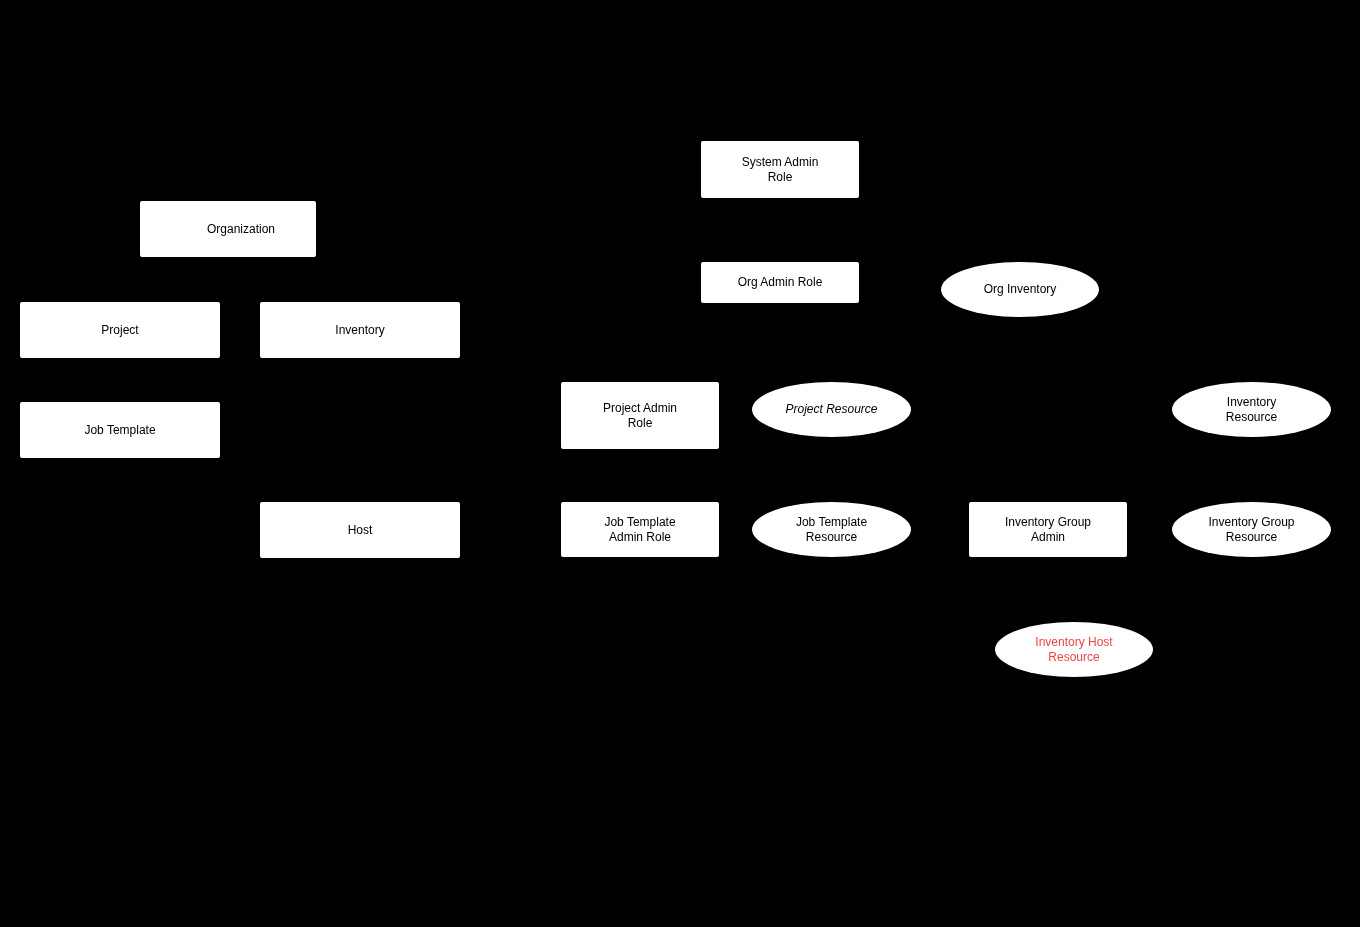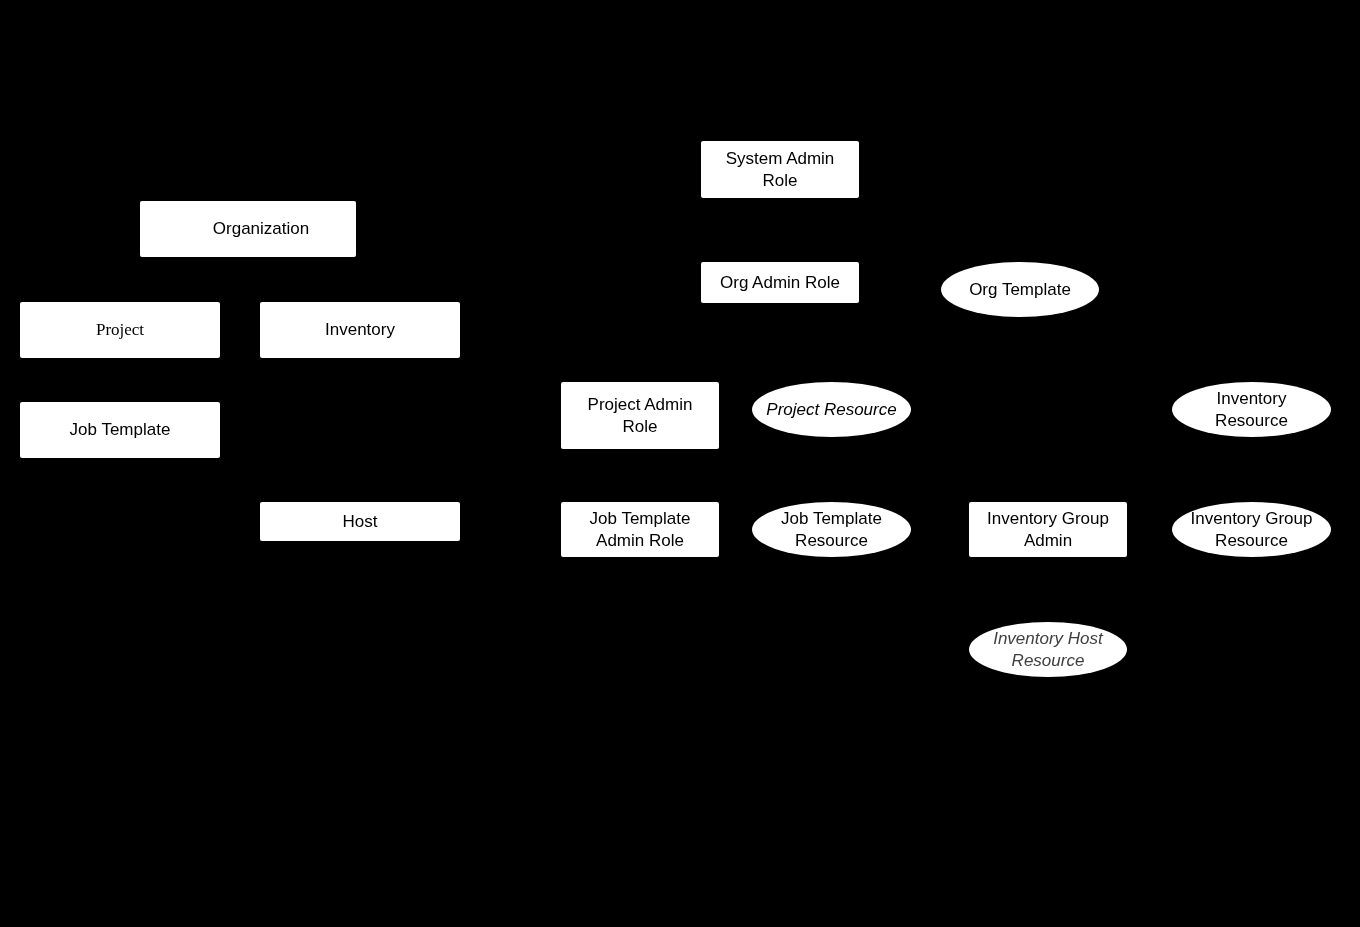--- a/index.html
+++ b/index.html
@@ -17,53 +17,53 @@
   }
   .node {
     position: absolute;
     background: #ffffff;
     color: #000000;
     display: flex;
     align-items: center;
     justify-content: center;
     text-align: center;
     line-height: 1.25;
-    font-size: 17px;
+    font-size: 12px;
     box-sizing: border-box;
     padding: 2px 6px;
     white-space: pre-line;
   }
   .node.rect {
     border-radius: 2px;
   }
   .node.ellipse {
     border-radius: 50% / 50%;
   }
 </style>
 </head>
 <body>
 
 <div id="canvas" style="background: rgb(0, 0, 0);">
-    <div class="node rect" style="left: 140px; top: 201px; width: 216px; height: 56px; background: rgb(255, 255, 255); color: rgb(0, 0, 0); padding-left: 32px;">Organization</div>
-    <div class="node rect" style="left: 20px; top: 302px; width: 200px; height: 56px; background: rgb(255, 255, 255); color: rgb(0, 0, 0); font-family: Liberation Serif, serif;">Project</div>
+    <div class="node rect" style="left: 140px; top: 201px; width: 176px; height: 56px; background: rgb(255, 255, 255); color: rgb(0, 0, 0); padding-left: 32px;">Organization</div>
+    <div class="node rect" style="left: 20px; top: 302px; width: 200px; height: 56px; background: rgb(255, 255, 255); color: rgb(0, 0, 0);">Project</div>
     <div class="node rect" style="left: 260px; top: 302px; width: 200px; height: 56px; background: rgb(255, 255, 255); color: rgb(0, 0, 0);">Inventory</div>
     <div class="node rect" style="left: 20px; top: 402px; width: 200px; height: 56px; background: rgb(255, 255, 255); color: rgb(0, 0, 0);">Job Template</div>
-    <div class="node rect" style="left: 260px; top: 502px; width: 200px; height: 39px; background: rgb(255, 255, 255); color: rgb(0, 0, 0);">Host</div>
+    <div class="node rect" style="left: 260px; top: 502px; width: 200px; height: 56px; background: rgb(255, 255, 255); color: rgb(0, 0, 0);">Host</div>
     <div class="node rect" style="left: 701px; top: 141px; width: 158px; height: 57px; background: rgb(255, 255, 255); color: rgb(0, 0, 0);">System Admin
 Role</div>
     <div class="node rect" style="left: 701px; top: 262px; width: 158px; height: 41px; background: rgb(255, 255, 255); color: rgb(0, 0, 0);">Org Admin Role</div>
-    <div class="node ellipse" style="left: 941px; top: 262px; width: 158px; height: 55px; background: rgb(255, 255, 255); color: rgb(0, 0, 0);">Org Template</div>
+    <div class="node ellipse" style="left: 941px; top: 262px; width: 158px; height: 55px; background: rgb(255, 255, 255); color: rgb(0, 0, 0);">Org Inventory</div>
     <div class="node rect" style="left: 561px; top: 382px; width: 158px; height: 67px; background: rgb(255, 255, 255); color: rgb(0, 0, 0);">Project Admin
 Role</div>
     <div class="node ellipse" style="left: 752px; top: 382px; width: 159px; height: 55px; background: rgb(255, 255, 255); color: rgb(0, 0, 0); font-style: italic;">Project Resource</div>
     <div class="node ellipse" style="left: 1172px; top: 382px; width: 159px; height: 55px; background: rgb(255, 255, 255); color: rgb(0, 0, 0);">Inventory
 Resource</div>
     <div class="node rect" style="left: 561px; top: 502px; width: 158px; height: 55px; background: rgb(255, 255, 255); color: rgb(0, 0, 0);">Job Template
 Admin Role</div>
     <div class="node ellipse" style="left: 752px; top: 502px; width: 159px; height: 55px; background: rgb(255, 255, 255); color: rgb(0, 0, 0);">Job Template
 Resource</div>
     <div class="node rect" style="left: 969px; top: 502px; width: 158px; height: 55px; background: rgb(255, 255, 255); color: rgb(0, 0, 0);">Inventory Group
 Admin</div>
     <div class="node ellipse" style="left: 1172px; top: 502px; width: 159px; height: 55px; background: rgb(255, 255, 255); color: rgb(0, 0, 0);">Inventory Group
 Resource</div>
-    <div class="node ellipse" style="left: 969px; top: 622px; width: 158px; height: 55px; background: rgb(255, 255, 255); color: #404040; font-style: italic;">Inventory Host
+    <div class="node ellipse" style="left: 995px; top: 622px; width: 158px; height: 55px; background: rgb(255, 255, 255); color: #ef4444;">Inventory Host
 Resource</div>
   </div>
 
 </body></html>

